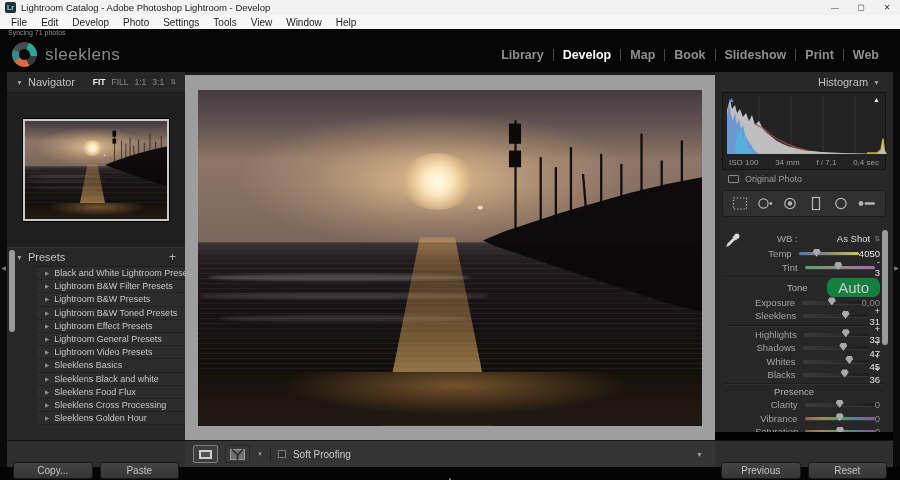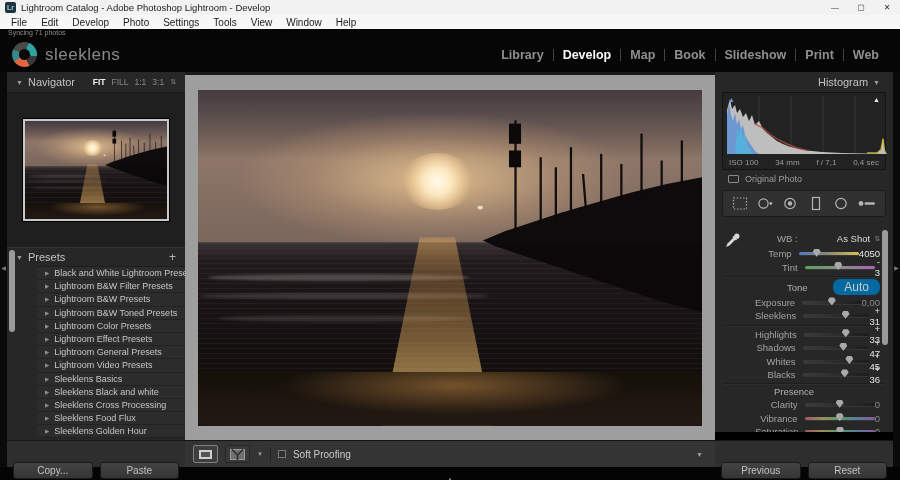--- a/index.html
+++ b/index.html
@@ -136,22 +136,22 @@
   .t-tint { background:linear-gradient(90deg,#5aa35a,#8c8c8c 50%,#a964b4); }
   .t-plain { background:linear-gradient(90deg,#3c3c3c,#1c1c1c); }
   .t-rainbow { background:linear-gradient(90deg,#9a5a5a,#9a8e5a 25%,#5a9a6a 50%,#5a7a9a 75%,#8a5a9a); }
   .s-thumb { position:absolute; top:-3.5px; width:8px; height:8px; transform:translateX(-50%);
              background:#a9a9a9; clip-path:polygon(50% 100%, 0 38%, 22% 0, 78% 0, 100% 38%); }
   .s-value { flex:1; text-align:right; padding-right:13px; color:#e5e5e5; }
   .s-value.dim { color:#8a8a8a; }
   .divider { height:1px; background:#1e1e1e; margin:2px 9px; box-shadow:0 1px 0 rgba(255,255,255,.04); }
   .tone-row { height:17px; display:flex; align-items:center; font-size:9.5px; }
   .tone-label { margin-left:72px; color:#b2b2b2; }
-  .auto-btn { margin-left:auto; margin-right:13px; background:#0369a1; border-radius:7px; padding:1px 11px;
-              color:#cccccc; font-size:12px; }
+  .auto-btn { margin-left:auto; margin-right:13px; background:#15803d; border-radius:7px; padding:1px 11px;
+              color:#cccccc; font-size:15px; }
   .presence-label { text-align:center; font-size:9.5px; color:#b2b2b2; height:12px; margin-left:-20px; }
 
   .filmstrip { height:13px; background:#040404; text-align:center; }
   .filmstrip .arrow { font-size:6px; color:#8a8a8a; line-height:12px; }
 
   svg .ln { stroke:#b4b4b4; stroke-width:1.2; fill:none; }
   svg .fl { fill:#b4b4b4; }
 </style>
 </head>
 <body>
@@ -274,49 +274,45 @@
             <div class="preset-row">
               <span class="tri">▶</span>
               <span class="preset-label">Lightroom B&amp;W Presets</span>
             </div>
             <div class="preset-row">
               <span class="tri">▶</span>
               <span class="preset-label">Lightroom B&amp;W Toned Presets</span>
             </div>
             <div class="preset-row">
               <span class="tri">▶</span>
-              <span class="preset-label">Lightroom Color Presets</span>
-            </div>
-            <div class="preset-row">
-              <span class="tri">▶</span>
               <span class="preset-label">Lightroom Effect Presets</span>
             </div>
             <div class="preset-row">
               <span class="tri">▶</span>
               <span class="preset-label">Lightroom General Presets</span>
             </div>
             <div class="preset-row">
               <span class="tri">▶</span>
               <span class="preset-label">Lightroom Video Presets</span>
             </div>
             <div class="preset-row">
               <span class="tri">▶</span>
               <span class="preset-label">Sleeklens Basics</span>
             </div>
             <div class="preset-row">
               <span class="tri">▶</span>
               <span class="preset-label">Sleeklens Black and white</span>
             </div>
             <div class="preset-row">
               <span class="tri">▶</span>
+              <span class="preset-label">Sleeklens Food Flux</span>
+            </div>
+            <div class="preset-row">
+              <span class="tri">▶</span>
               <span class="preset-label">Sleeklens Cross Processing</span>
-            </div>
-            <div class="preset-row">
-              <span class="tri">▶</span>
-              <span class="preset-label">Sleeklens Food Flux</span>
             </div>
             <div class="preset-row">
               <span class="tri">▶</span>
               <span class="preset-label">Sleeklens Golden Hour</span>
             </div>
           </div>
         <div class="v-scroll left"></div>
       </div>
       <div class="footerbar">
         <div class="btn">Copy...</div>

